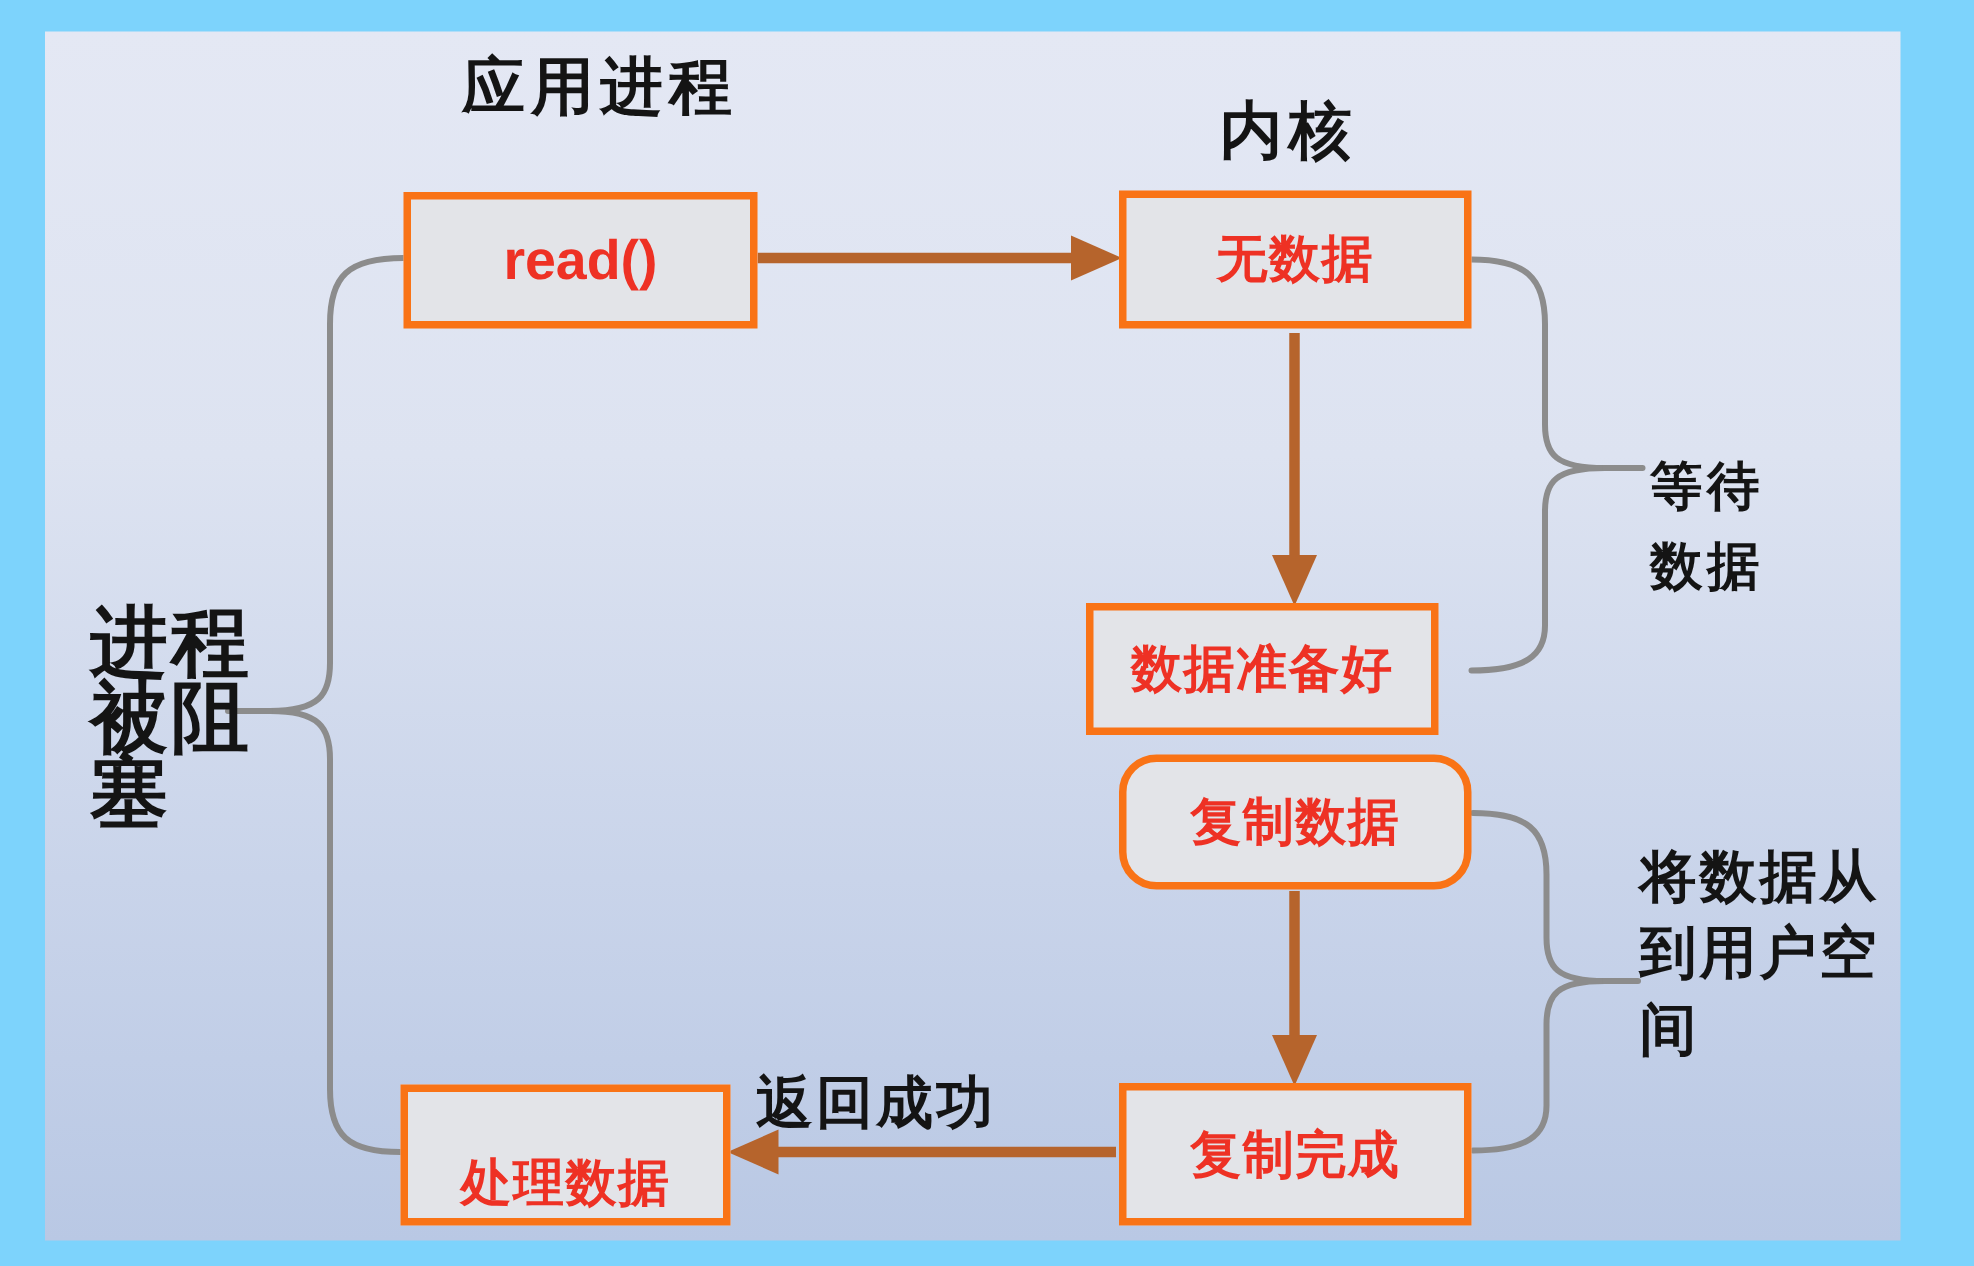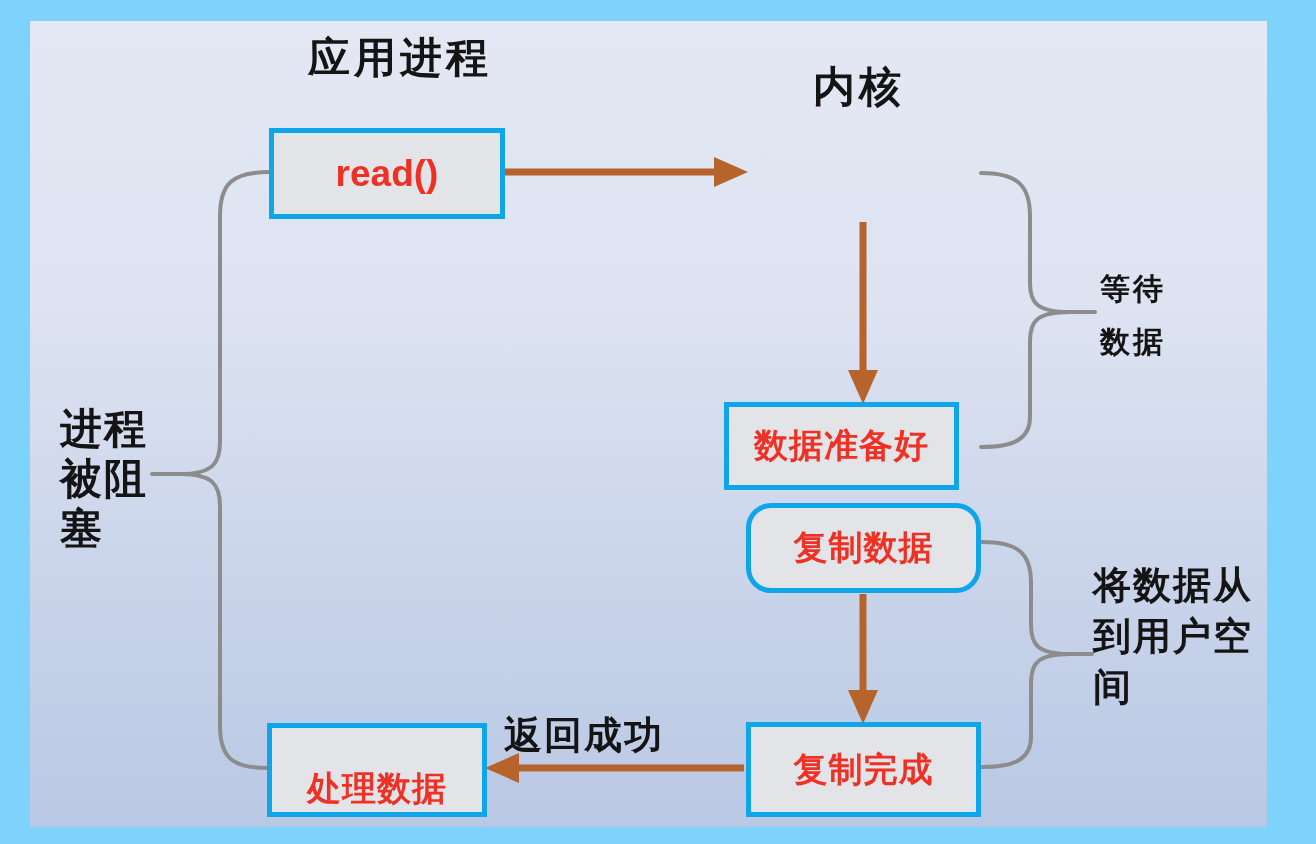--- a/index.html
+++ b/index.html
@@ -27,21 +27,21 @@
     position: absolute;
     left: 0; top: 0;
     width: 1316px;
     height: 844px;
     pointer-events: none;
   }
 
   .node {
     position: absolute;
     background: #e3e4e8;
-    border: 5px solid #0ea5e9;
+    border: 5px solid #f97316;
     display: flex;
     align-items: center;
     justify-content: center;
     color: #ee3124;
     font-weight: 700;
     font-size: 34px;
     letter-spacing: 1px;
   }
 
   .col-title {
@@ -54,22 +54,22 @@
     white-space: nowrap;
   }
 
   .annotation {
     position: absolute;
     color: #141414;
     font-weight: 700;
     white-space: nowrap;
   }
 
-  .annotation.big { font-size: 42px; line-height: 50px; letter-spacing: 2px; }
-  .annotation.mid { font-size: 30px; line-height: 53px; letter-spacing: 3px; }
+  .annotation.big { font-size: 52px; line-height: 50px; letter-spacing: 2px; }
+  .annotation.mid { font-size: 35px; line-height: 53px; letter-spacing: 3px; margin-top: 36px; }
   .annotation.tight { font-size: 38px; line-height: 51px; letter-spacing: 2px; }
 
   .edge-label {
     position: absolute;
     color: #141414;
     font-weight: 700;
     font-size: 38px;
     letter-spacing: 2px;
     text-align: left;
     white-space: nowrap;
@@ -122,20 +122,23 @@
       <path d="M 1070 654 L 1092 654"></path>
     </g>
   </svg>
 
   <div class="col-title" style="left:280px; top:30px; width:240px;">应用进程</div>
   <div class="col-title" style="left:759px; top:31px; width:200px;margin-top:28px;">内核</div>
 
   <div class="node" id="node-read">
     <span>read()</span>
   </div>
+  <div class="node" id="node-no-data">
+    <span>无数据</span>
+  </div>
   <div class="node" id="node-data-ready">
     <span>数据准备好</span>
   </div>
   <div class="node" id="node-copy-data">
     <span>复制数据</span>
   </div>
   <div class="node" id="node-copy-complete">
     <span>复制完成</span>
   </div>
   <div class="node" id="node-process-data">

